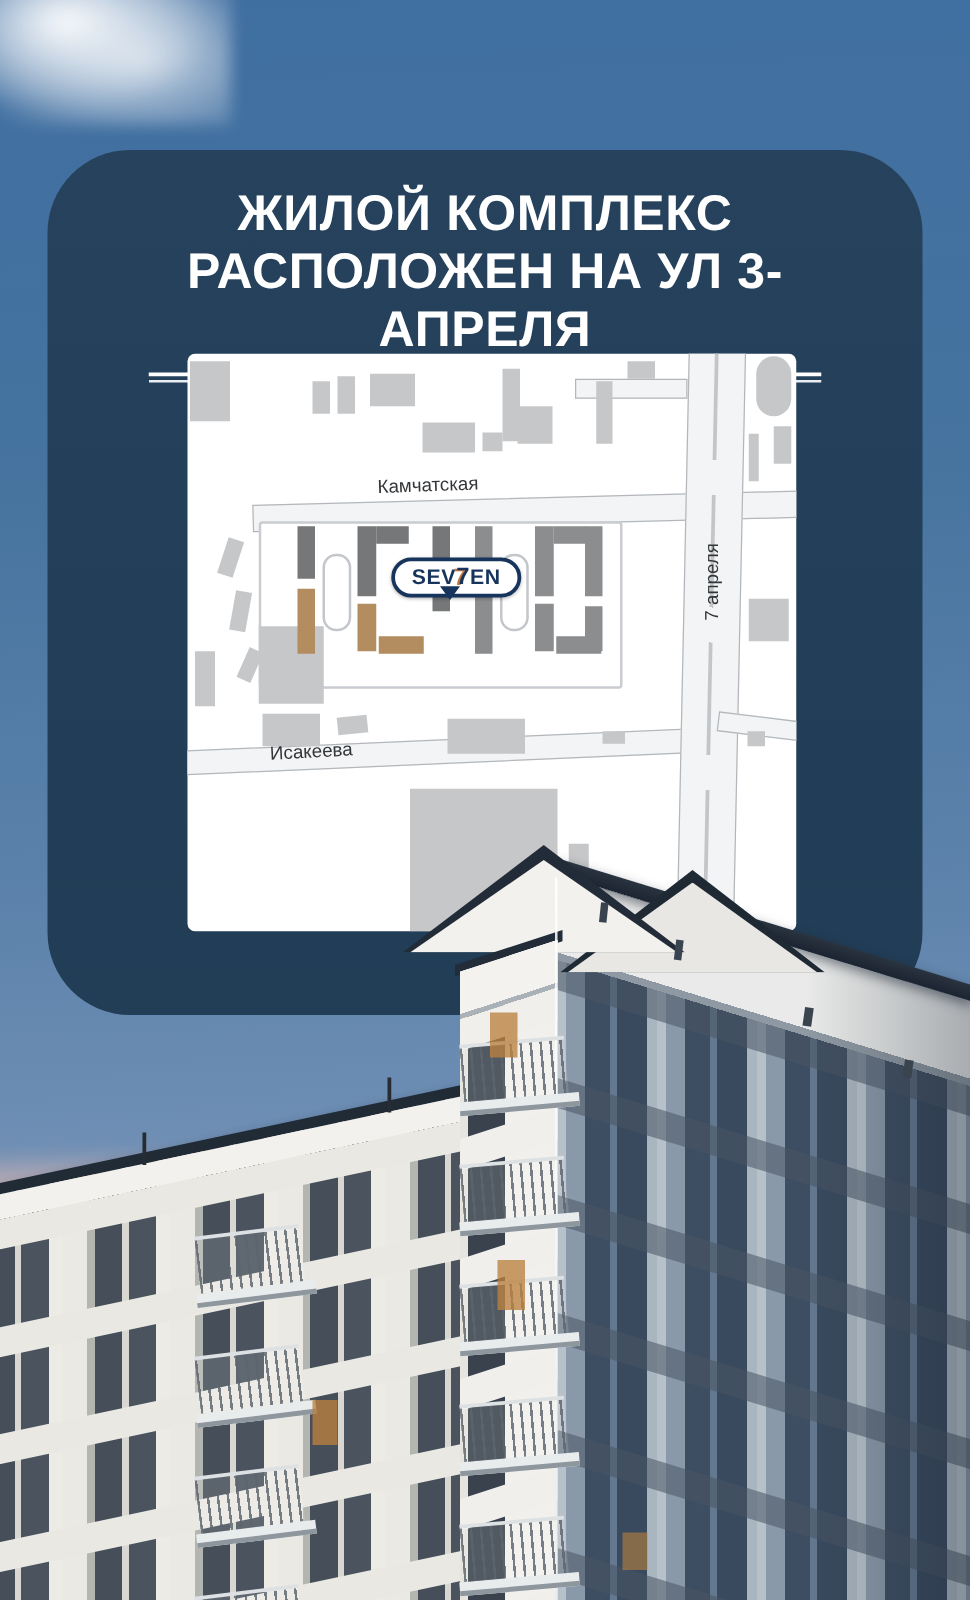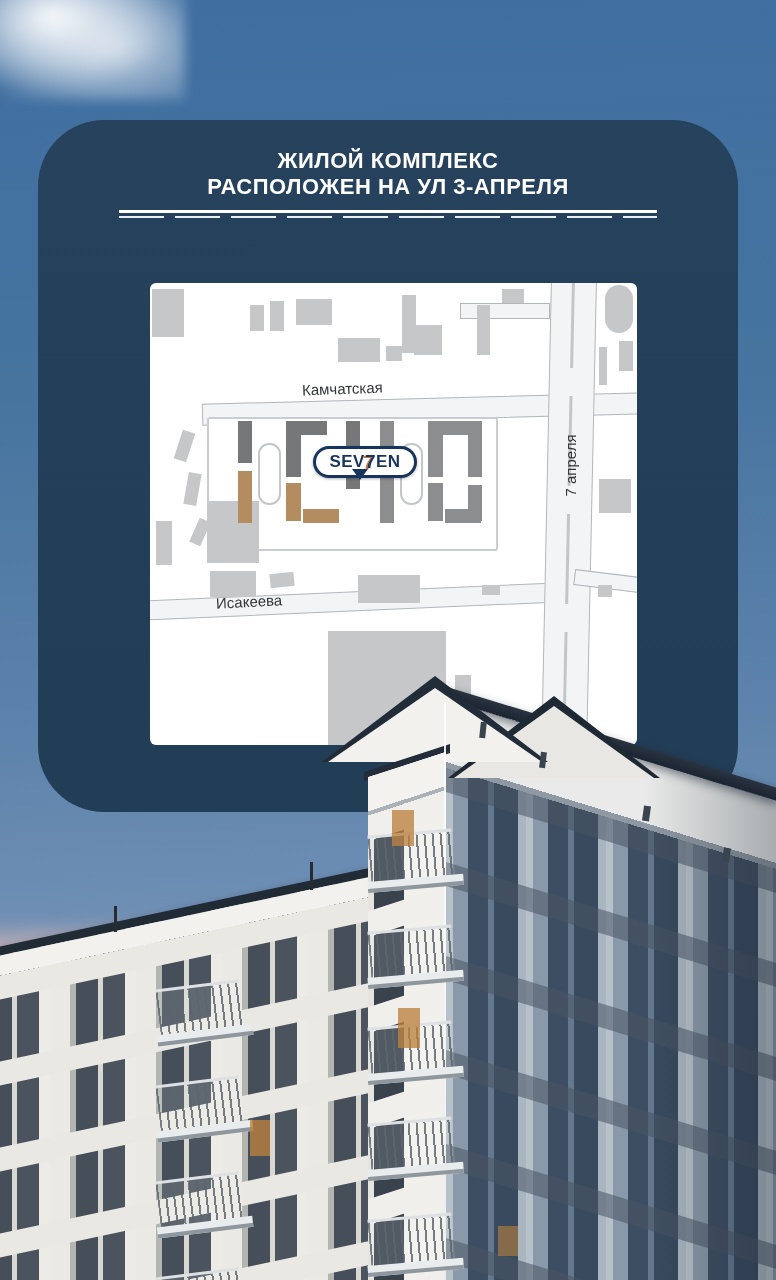--- a/index.html
+++ b/index.html
@@ -17,21 +17,21 @@
   .cloud-pink{left:-90px;top:896px;width:700px;height:115px;
        background:radial-gradient(ellipse at 14% 55%,rgba(216,183,181,.95) 0%,rgba(216,183,181,0) 45%),
                   radial-gradient(ellipse at 45% 50%,rgba(210,185,186,.5) 0%,rgba(210,185,186,0) 50%),
                   radial-gradient(ellipse at 72% 45%,rgba(205,186,192,.35) 0%,rgba(205,186,192,0) 55%);}
 
   
   .card{position:absolute;left:38px;top:120px;width:700px;height:692px;z-index:2;
         background:linear-gradient(180deg,#26425d 0%,#233f59 40%,#223d56 100%);
         border-radius:66px;}
   .title{margin:28px 30px 0;text-align:center;color:#ffffff;
-         font-size:22px;line-height:1.16;font-weight:800;letter-spacing:.5px;}
+         font-size:40px;line-height:1.16;font-weight:800;letter-spacing:.5px;}
   .title span{display:block;}
   .divider{position:relative;width:538px;height:9px;margin:11px auto 0;
            border-top:3px solid #ffffff;}
   .divider::after{content:"";position:absolute;left:0;right:0;top:3px;height:2px;
            background:repeating-linear-gradient(90deg,#e9eef3 0 45px,rgba(255,255,255,0) 45px 56px);}
   .subtitle{margin-top:17px;text-align:center;color:#eef4f9;
             font-size:29px;font-style:italic;font-weight:400;letter-spacing:.4px;}
 
   
   .map{position:absolute;left:112px;top:163px;width:487px;height:462px;

